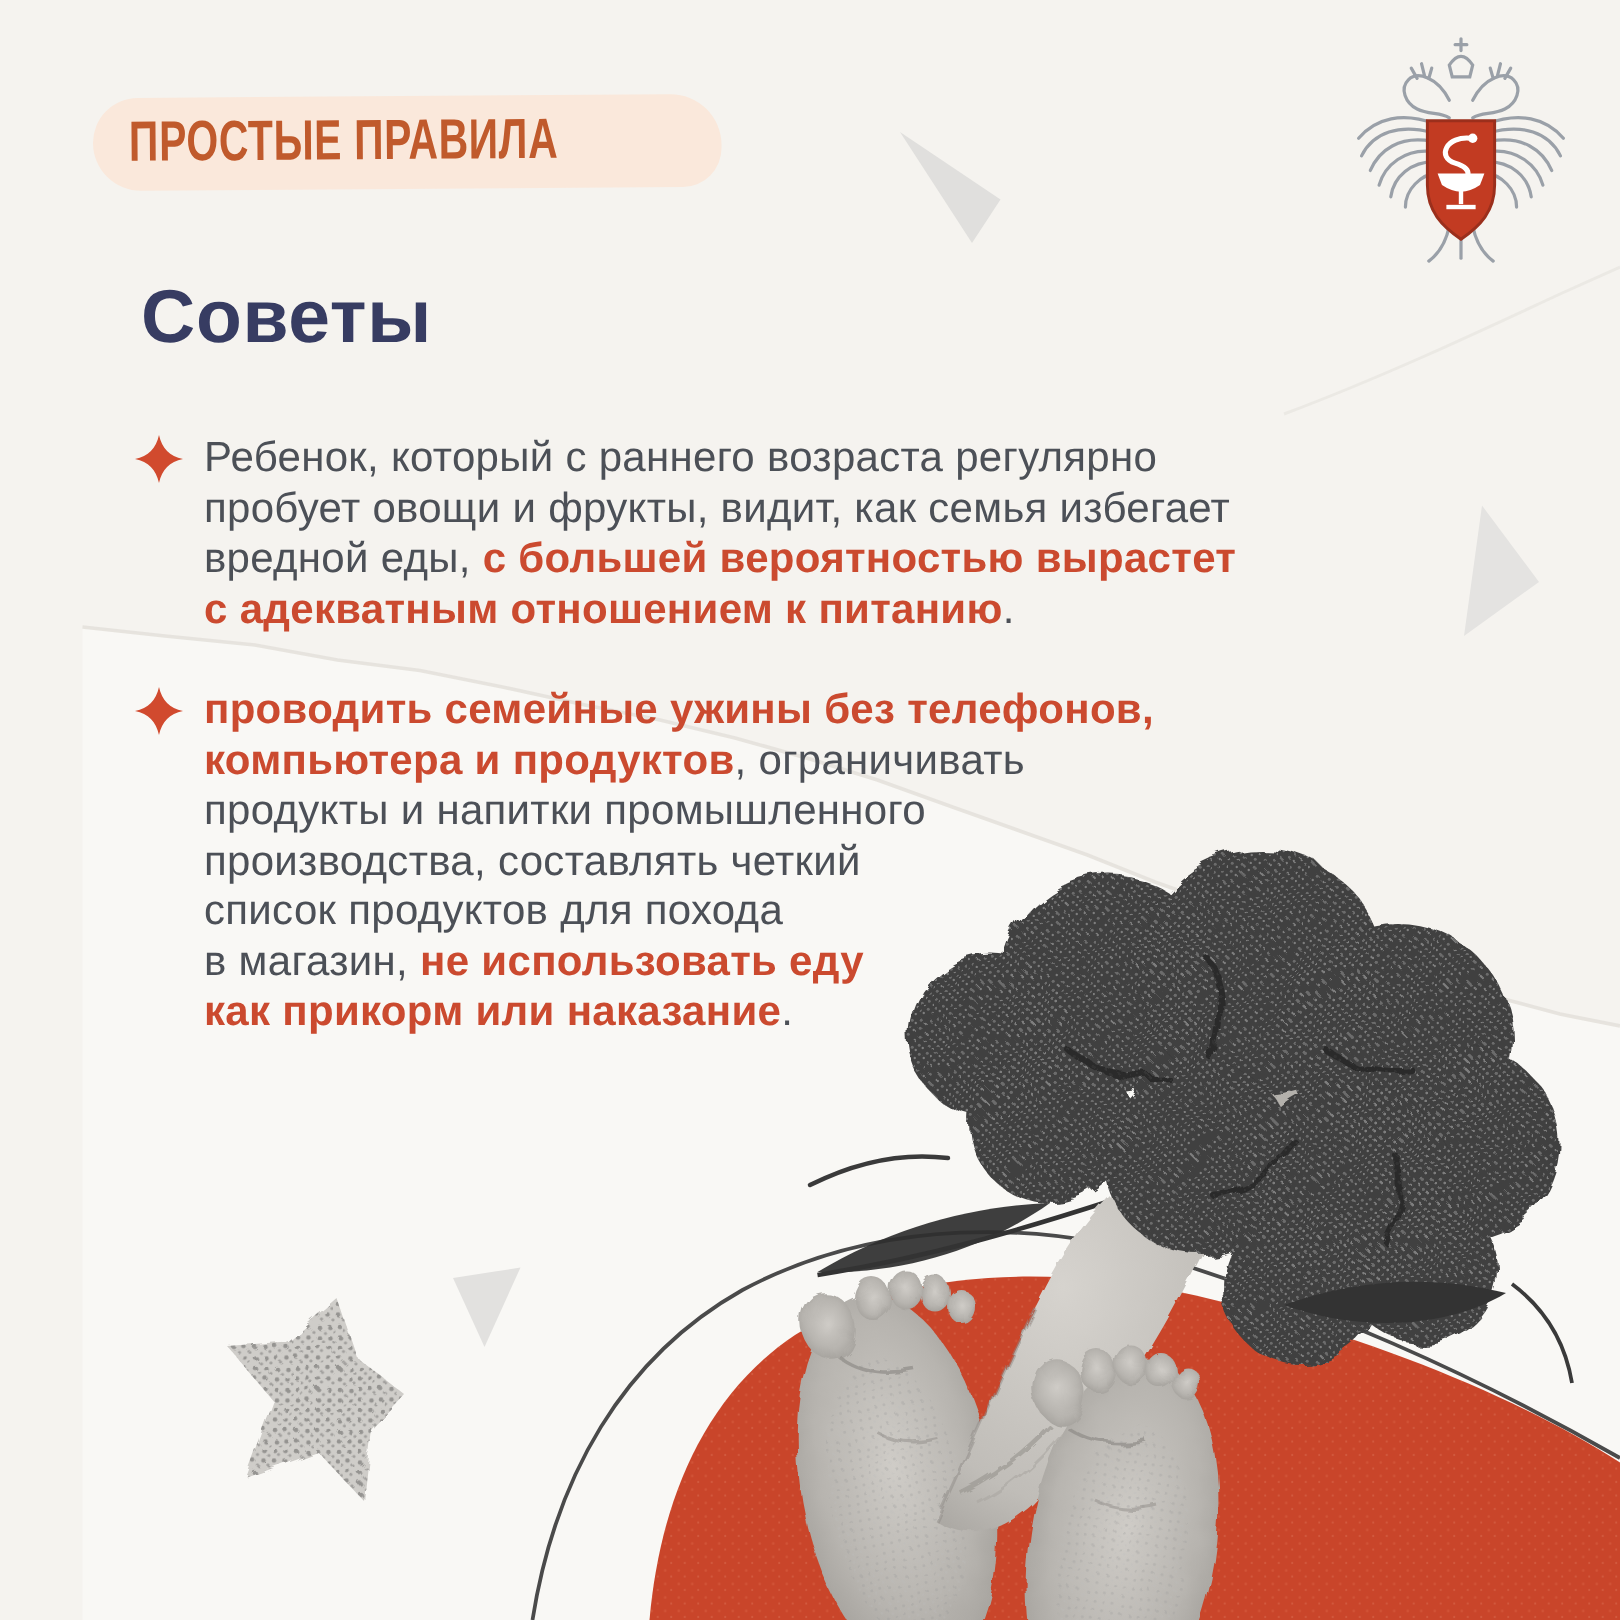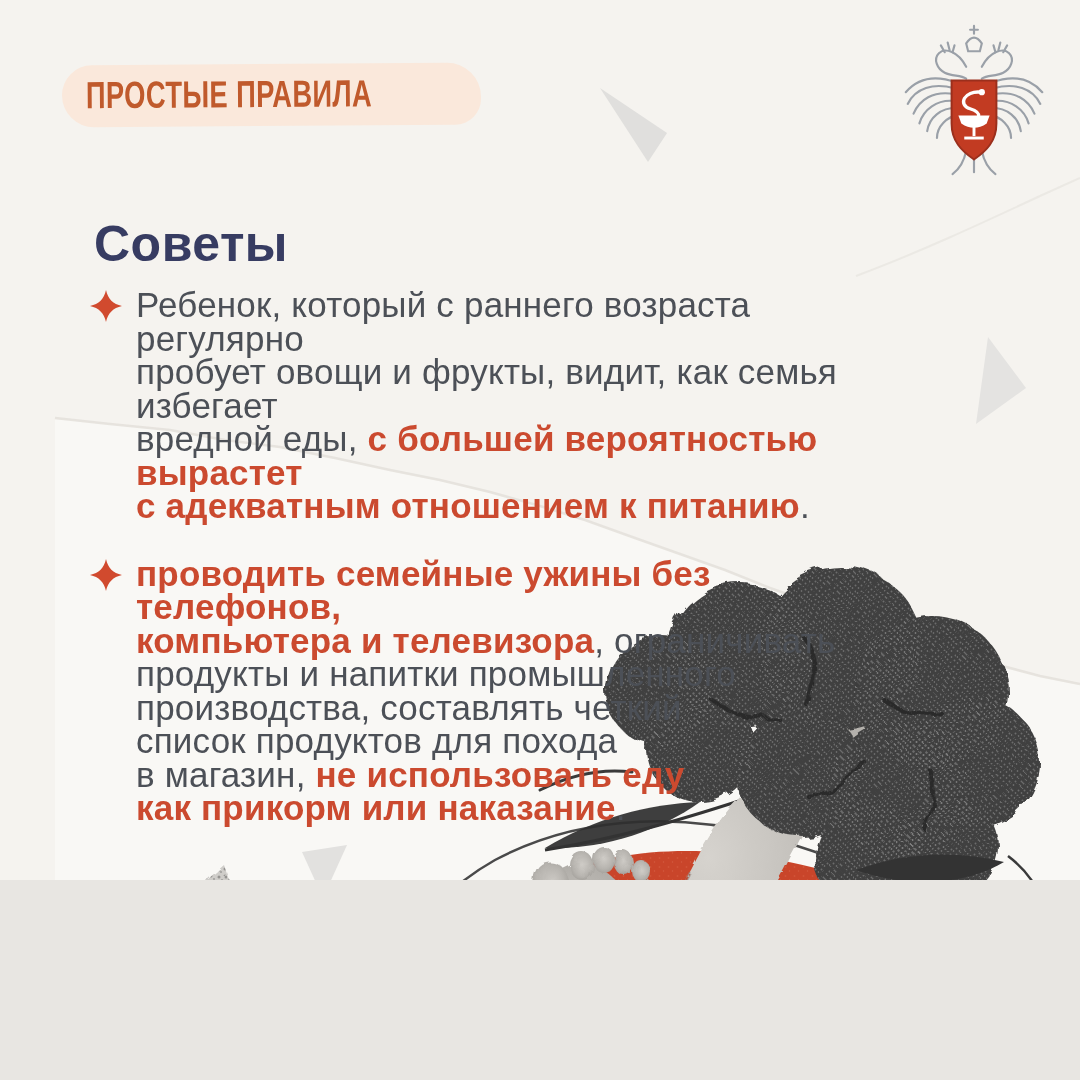--- a/index.html
+++ b/index.html
@@ -1,17 +1,17 @@
 <!DOCTYPE html>
 <html style="--background: #f5f3ef; --badge-bg: #fae8db; --badge-text: #c05a2c; --title: #373c62; --body-text: #4c5057; --highlight: #cb4a2f; --bullet-icon: #d14a2e; --accent-circle: #c9452a; --emblem-shield: #c23b22; --emblem-lines: #9aa0a8;"><head>
 <meta charset="utf-8">
 <style>
   html,body{margin:0;padding:0;background:#e8e6e2;}
   .canvas{
-    position:relative;width:1080px;height:880px;overflow:hidden;
+    position:relative;width:1080px;height:1080px;overflow:hidden;
     background:var(--background,#f5f3ef);
     font-family:"Liberation Sans",sans-serif;
   }
   
   .collage{position:absolute;inset:0;width:1080px;height:1080px;z-index:1;}
   
   .badge{
     position:absolute;left:62px;top:64px;z-index:3;
     background:var(--badge-bg,#fae8db);
     border-radius:30px 34px 26px 32px;
@@ -25,28 +25,27 @@
     transform:scaleX(0.78) scaleY(1.08);transform-origin:left center;
     white-space:nowrap;
   }
   
   .emblem{position:absolute;right:28px;top:22px;width:156px;height:156px;z-index:3;}
   
   .page-title{
     position:absolute;left:94px;top:182px;z-index:3;
     font-size:50px;font-weight:bold;letter-spacing:0.5px;
     color:var(--title,#373c62);
-    margin-top:33px;
   }
   
   .bullets{position:absolute;left:90px;top:288px;width:760px;z-index:3;}
   .bullet{display:flex;align-items:flex-start;gap:14px;margin-bottom:34px;}
   .sparkle{flex:0 0 auto;width:32px;height:32px;margin-top:2px;}
   .bullet-text{
-    font-size:35px;line-height:33.5px;letter-spacing:0.2px;
+    font-size:28px;line-height:33.5px;letter-spacing:0.2px;
     color:var(--body-text,#4c5057);
     white-space:pre-line;
   }
   .bullet-text .hl{color:var(--highlight,#cb4a2f);font-weight:bold;}
 </style>
 </head>
 <body>
 
 <div class="canvas" style="--background: #f5f3ef; --badge-bg: #fae8db; --badge-text: #c05a2c; --title: #373c62; --body-text: #4c5057; --highlight: #cb4a2f; --bullet-icon: #d14a2e; --accent-circle: #c9452a; --emblem-shield: #c23b22; --emblem-lines: #9aa0a8;">
 
@@ -243,21 +242,21 @@
       <div class="bullet-text"><span>Ребенок, который с раннего возраста регулярно
 пробует овощи и фрукты, видит, как семья избегает
 вредной еды, </span><span class="hl">с большей вероятностью вырастет
 с адекватным отношением к питанию</span><span>.</span></div>
     </div>
     <div class="bullet">
       <svg class="sparkle" viewBox="0 0 32 32" aria-hidden="true">
         <path d="M16 0 C18 9 23 14 32 16 C23 18 18 23 16 32 C14 23 9 18 0 16 C9 14 14 9 16 0 Z" style="fill:var(--bullet-icon,#d14a2e)"></path>
       </svg>
       <div class="bullet-text"><span class="hl">проводить семейные ужины без телефонов,
-компьютера и телевизора</span><span>, ограничивать
+компьютера и продуктов</span><span>, ограничивать
 продукты и напитки промышленного
 производства, составлять четкий
 список продуктов для похода
 в магазин, </span><span class="hl">не использовать еду
 как прикорм или наказание</span><span>.</span></div>
     </div>
   </div>
 
 </div>
 

